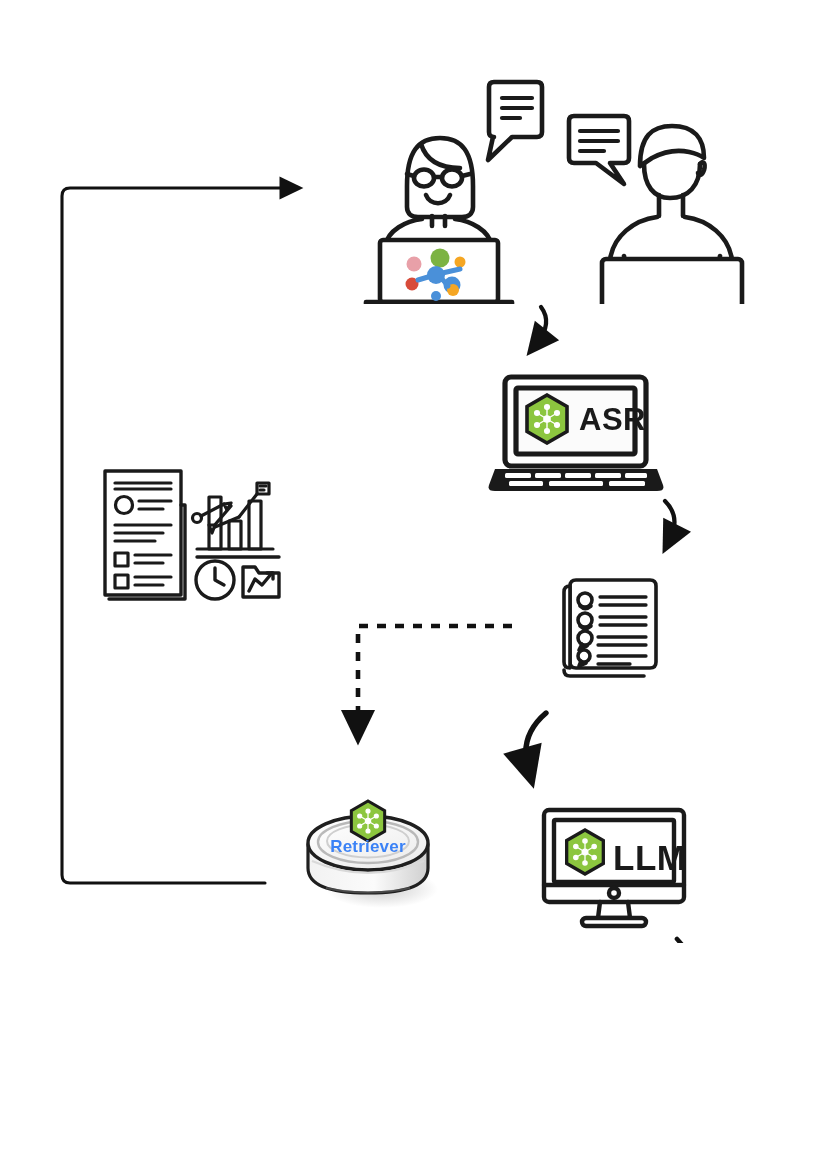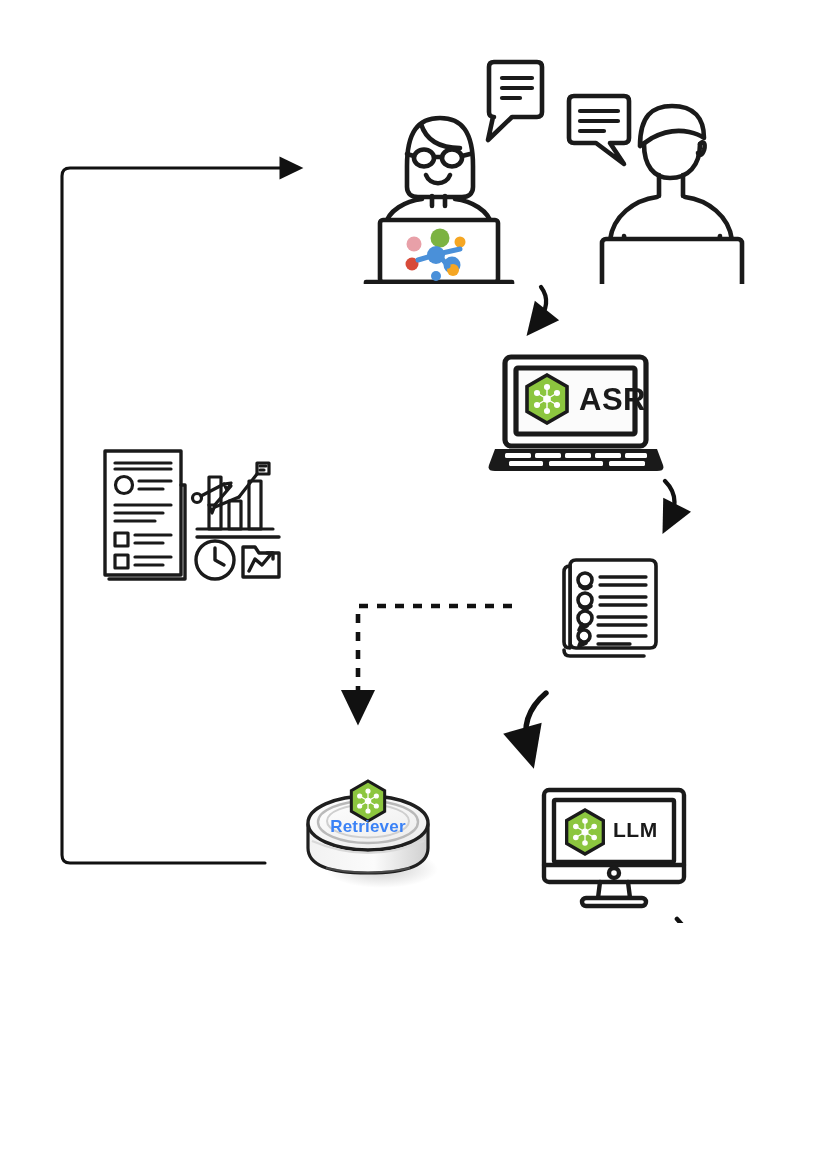--- a/index.html
+++ b/index.html
@@ -11,20 +11,21 @@
   body {
     font-family: "Liberation Sans", sans-serif;
     -webkit-font-smoothing: antialiased;
   }
   #diagram-root {
     position: relative;
     width: 817px;
     height: 923px;
     background: #ffffff;
     overflow: hidden;
+    margin-top: 20px;
   }
   .node {
     position: absolute;
   }
   .svg-layer {
     position: absolute;
     left: 0;
     top: 0;
     width: 817px;
     height: 1163px;
@@ -32,21 +33,21 @@
   }
   .label-text {
     font-weight: bold;
     letter-spacing: 0.5px;
     color: #1a1a1a;
   }
   .asr-label {
     font-size: 31px;
   }
   .llm-label {
-    font-size: 21px;
+    font-size: 35px;
     text-align: center;
   }
   .retriever-label {
     font-size: 17px;
     font-weight: bold;
     color: #3b82f6;
     letter-spacing: 0.2px;
   }
   .sr-only {
     position: absolute;

